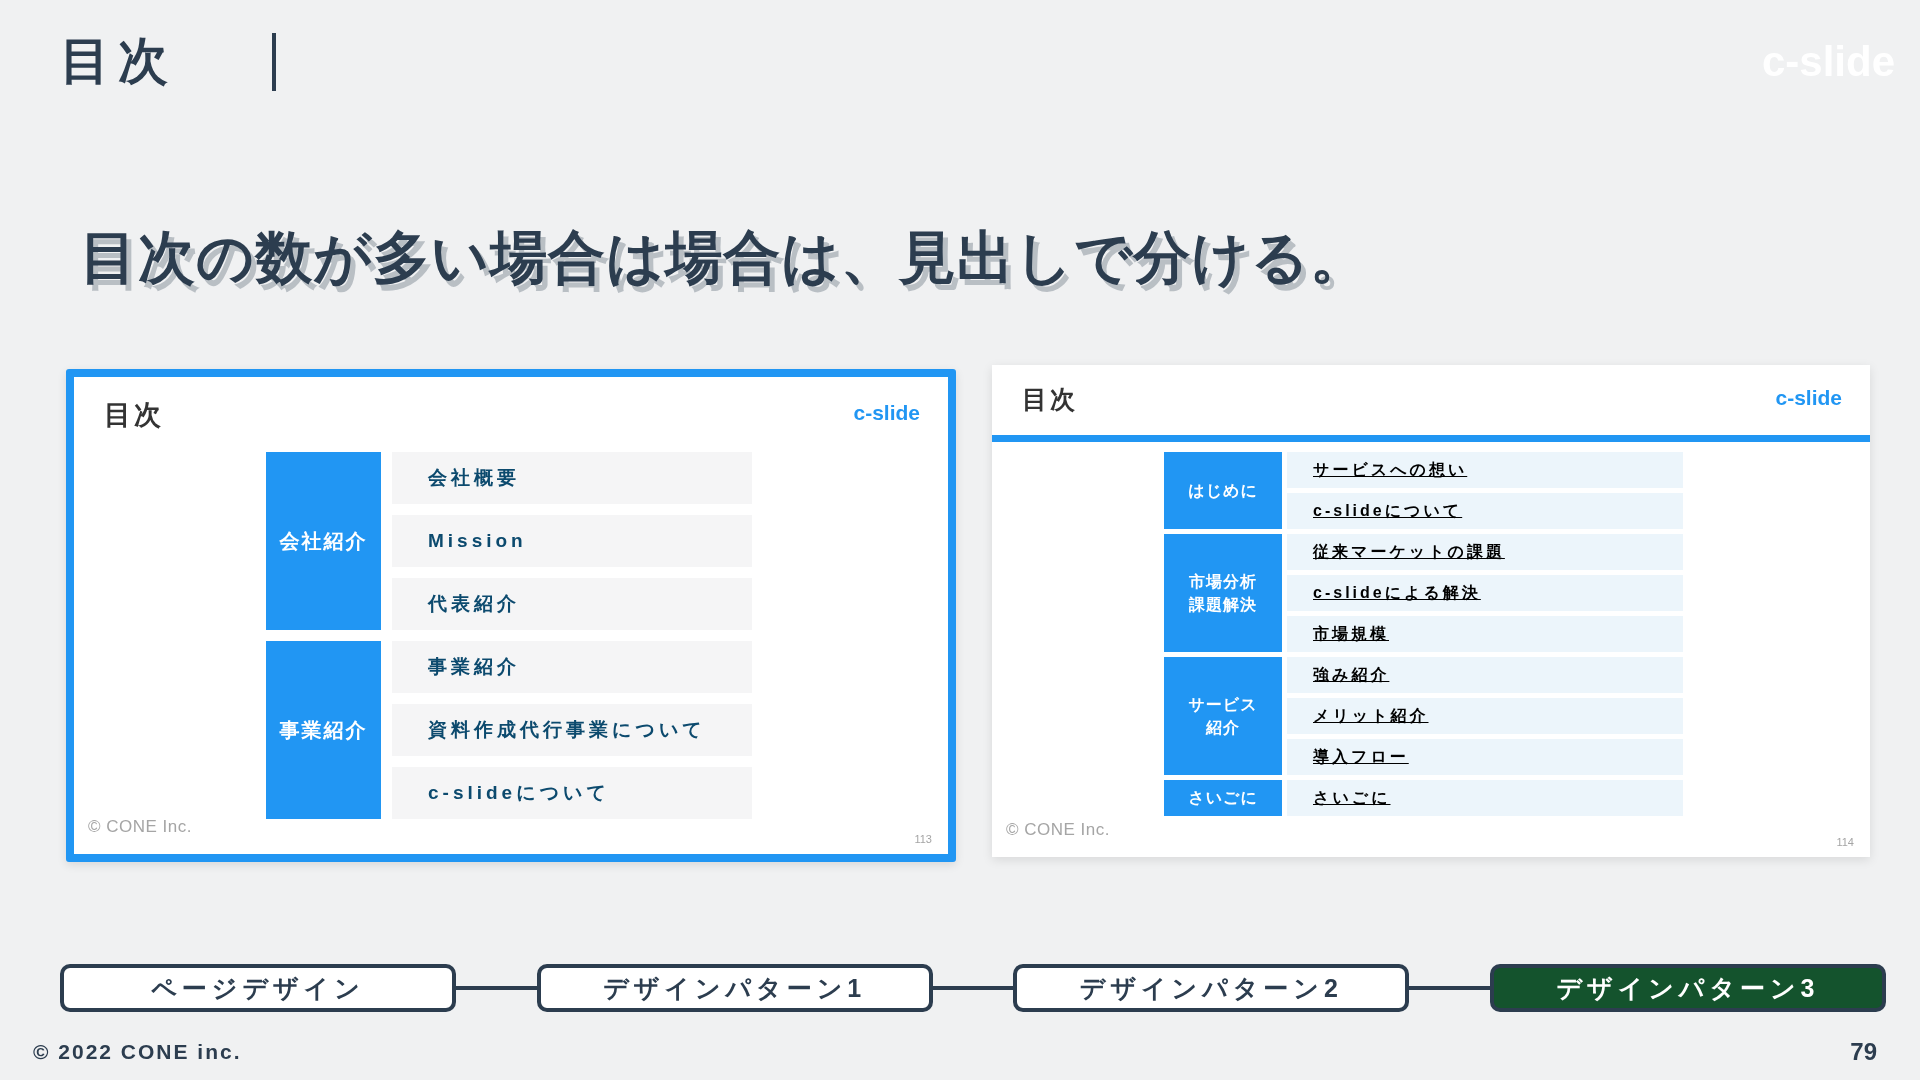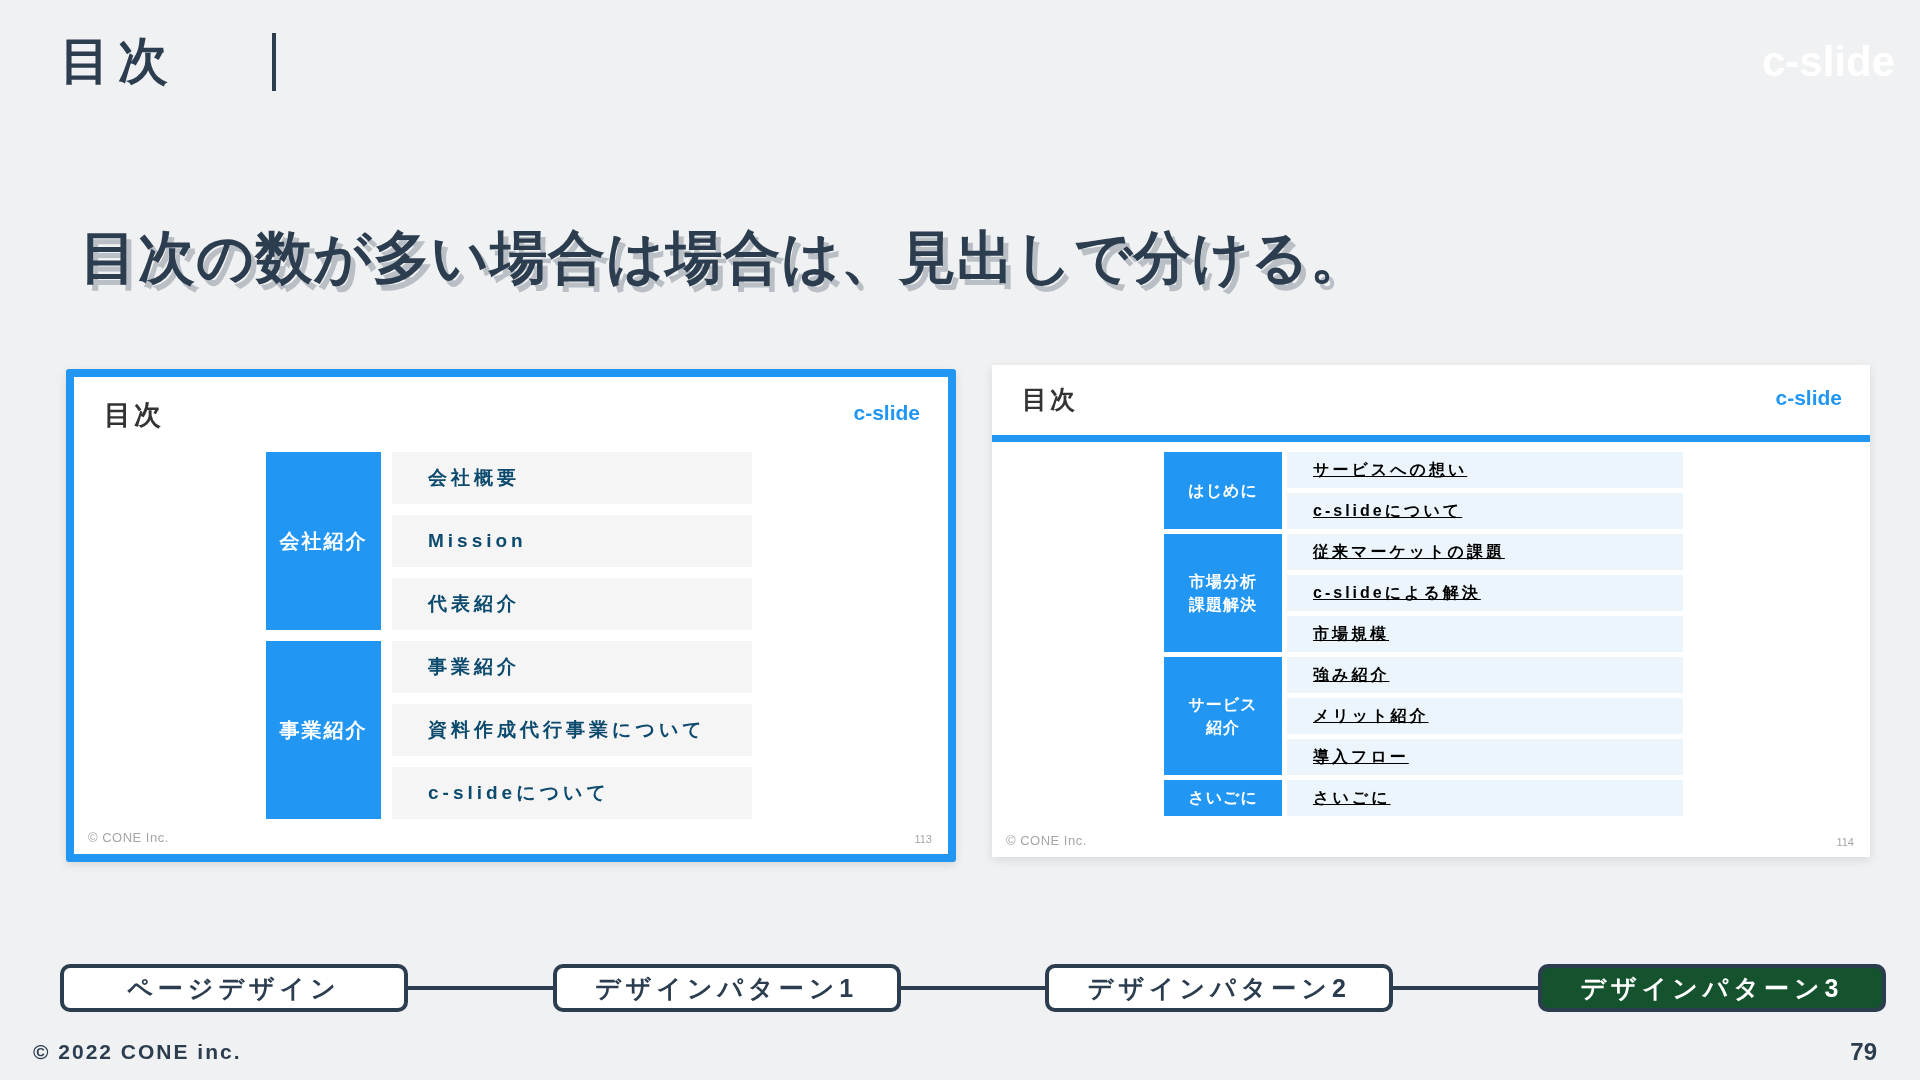--- a/index.html
+++ b/index.html
@@ -55,22 +55,22 @@
   .slide-logo {
     position: absolute; right: 28px; top: 24px;
     font-size: 21px; font-weight: 800; color: #2196f3;
   }
   .slide-card.right .slide-logo { top: 21px; }
   .header-rule {
     position: absolute; left: 0; top: 70px; width: 100%; height: 7px;
     background: #2196f3;
   }
   .slide-copyright {
-    position: absolute; left: 14px; bottom: 9px;
-    font-size: 13px; color: #a5a5a5; letter-spacing: 0.5px;
+    position: absolute; left: 14px; bottom: 17px;
+    font-size: 17px; color: #a5a5a5; letter-spacing: 0.5px;
   }
   .slide-pagenum {
     position: absolute; right: 16px; bottom: 9px;
     font-size: 11px; color: #a5a5a5; margin-left: 44px;
   }
 
   
   .toc { position: absolute; display: grid; }
   .toc-left {
     left: 192px; top: 75px;
@@ -101,21 +101,21 @@
     background: #ecf5fb; color: #000000;
     padding-left: 26px; font-size: 16px; letter-spacing: 3px; text-decoration: underline;
   }
 
   
   .bottom-nav {
     position: absolute; left: 60px; top: 964px; width: 1826px; height: 48px;
     display: flex; align-items: center;
   }
   .nav-step {
-    width: 348px; height: 48px; flex: none;
+    width: 396px; height: 48px; flex: none;
     border: 4px solid #2c3d4f; border-radius: 10px; background: #ffffff;
     display: flex; align-items: center; justify-content: center;
     font-size: 25px; font-weight: 800; letter-spacing: 5px; color: #2c3d4f;
   }
   .nav-step.active { background: #14532d; color: #ffffff; }
   .nav-connector { flex: 1; height: 4px; background: #2c3d4f; }
 
   
   .page-copyright {
     position: absolute; left: 33px; top: 1040px;

